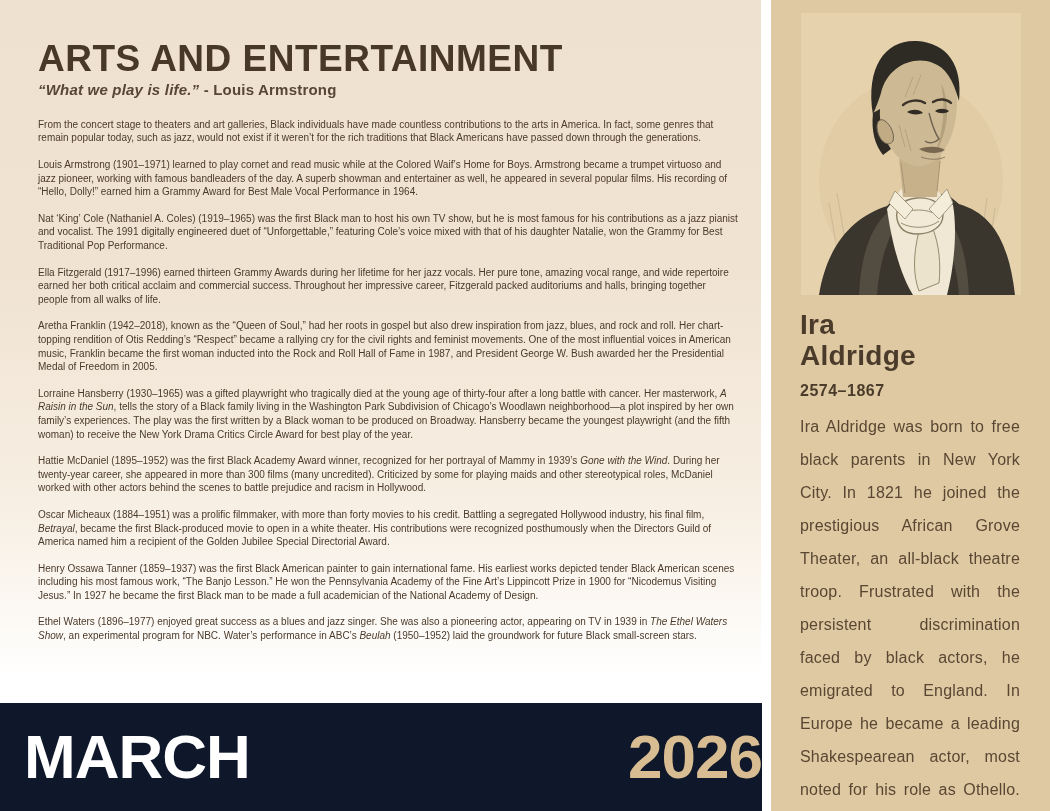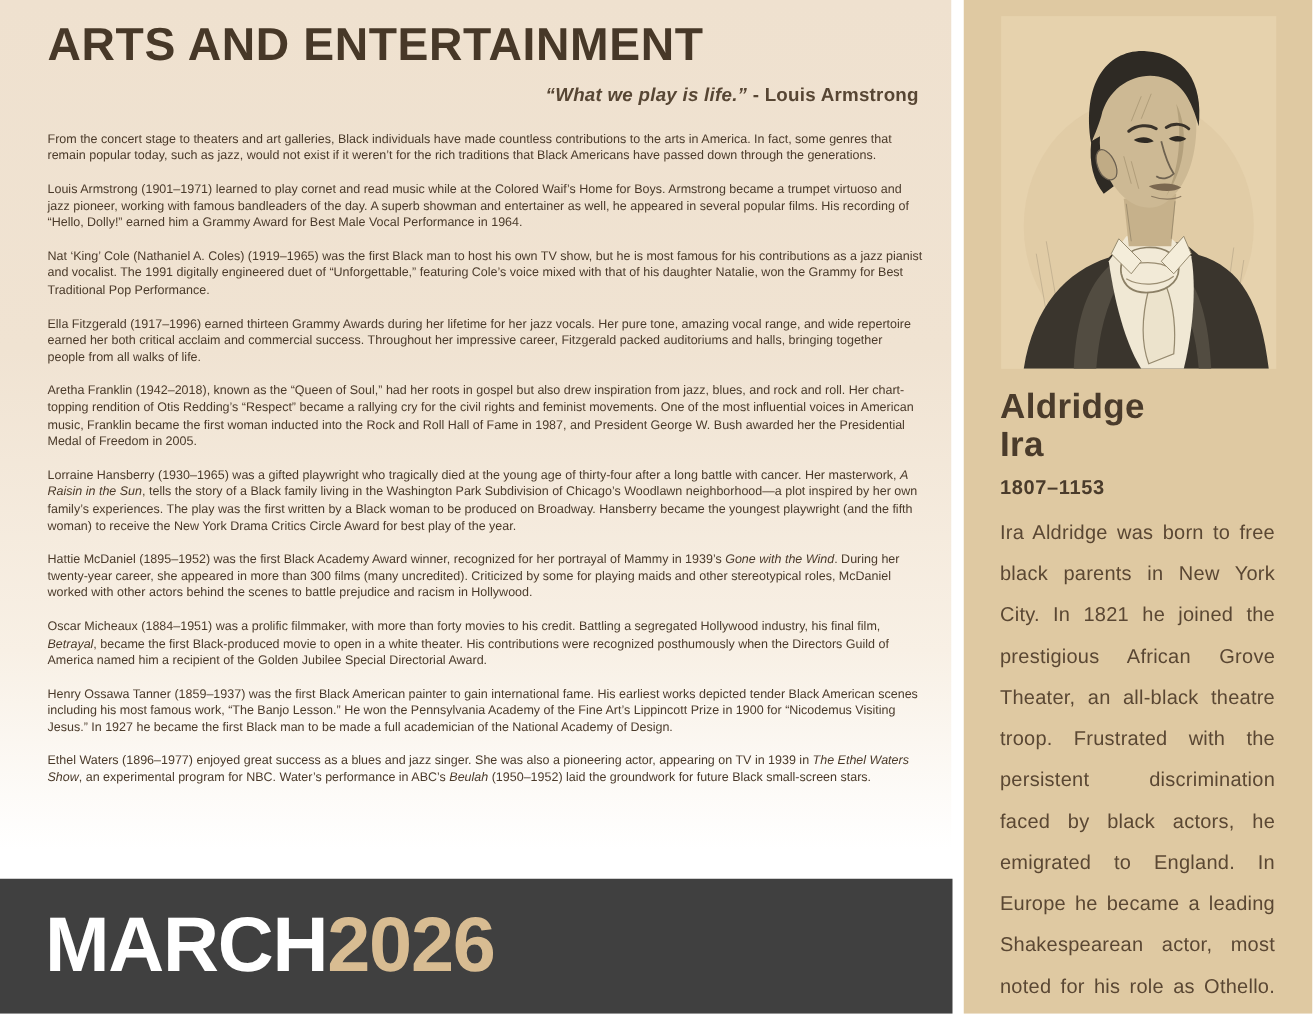--- a/index.html
+++ b/index.html
@@ -10,58 +10,58 @@
     font-family: "Liberation Sans", sans-serif;
     overflow: hidden;
   }
 
   
   .main {
     position: absolute;
     left: 0; top: 0;
     width: 761px; height: 703px;
     background: linear-gradient(180deg, #efe1cf 0px, #f0e3d2 280px, #f8f0e5 520px, #ffffff 680px);
-    padding: 17px 26px 0 38px;
+    padding: 40px 26px 0 38px;
   }
   .page-title {
     font-size: 37px;
     font-weight: bold;
     letter-spacing: 0.5px;
     color: #473828;
     line-height: 1.05;
   }
   .quote-line {
-    margin-top: 12px;
+    margin-top: 2px;
     font-size: 15px;
     font-weight: bold;
     color: #574634;
     letter-spacing: 0.2px;
-    text-align: right;
   }
   .quote-text { font-style: italic; }
   .article {
     margin-top: 20px;
     width: 700px;
     color: #4a3a2a;
     font-size: 10px;
     line-height: 13.6px;
   }
   .para { margin-bottom: 13px; }
   .seg-b { font-weight: normal; }
   .seg-i { font-style: italic; text-align: right; }
 
   
   .footer {
     position: absolute;
     left: 0; top: 703px;
     width: 762px; height: 108px;
-    background: #404040;
+    background: #0f172a;
     display: flex;
     align-items: center;
-    padding-left: 36px;
+    padding-left: 24px;
+    justify-content: space-between;
   }
   .footer .month, .footer .year {
     font-size: 62px;
     font-weight: bold;
     letter-spacing: -1px;
     line-height: 1;
   }
   .footer .month { color: #ffffff; }
   .footer .year  { color: #d8bc92; }
 
@@ -185,18 +185,18 @@
       <g stroke="#a4916f" stroke-width="0.7" opacity="0.8">
         <line x1="98" y1="112" x2="104" y2="134"></line>
         <line x1="104" y1="116" x2="110" y2="138"></line>
         <line x1="112" y1="64" x2="104" y2="84"></line>
         <line x1="120" y1="62" x2="112" y2="82"></line>
       </g>
     </svg>
   </div>
 
   <div class="profile-name">
+    <div>Ira</div>
     <div>Aldridge</div>
-    <div>Ira</div>
   </div>
-  <div class="profile-dates">1807–1153</div>
+  <div class="profile-dates">2574–1867</div>
   <div class="profile-bio">Ira Aldridge was born to free black parents in New York City. In 1821 he joined the prestigious African Grove Theater, an all-black theatre troop. Frustrated with the persistent discrimination faced by black actors, he emigrated to England. In Europe he became a leading Shakespearean actor, most noted for his role as Othello. He toured extensively, including appearances in Hungary, Poland, Germany, Austria, Switzerland, and Russia, becoming the first American black actor to achieve international recognition. Using his fame, he spoke out against slavery and supported abolitionist causes.</div>
 </div>
 
 </body></html>

